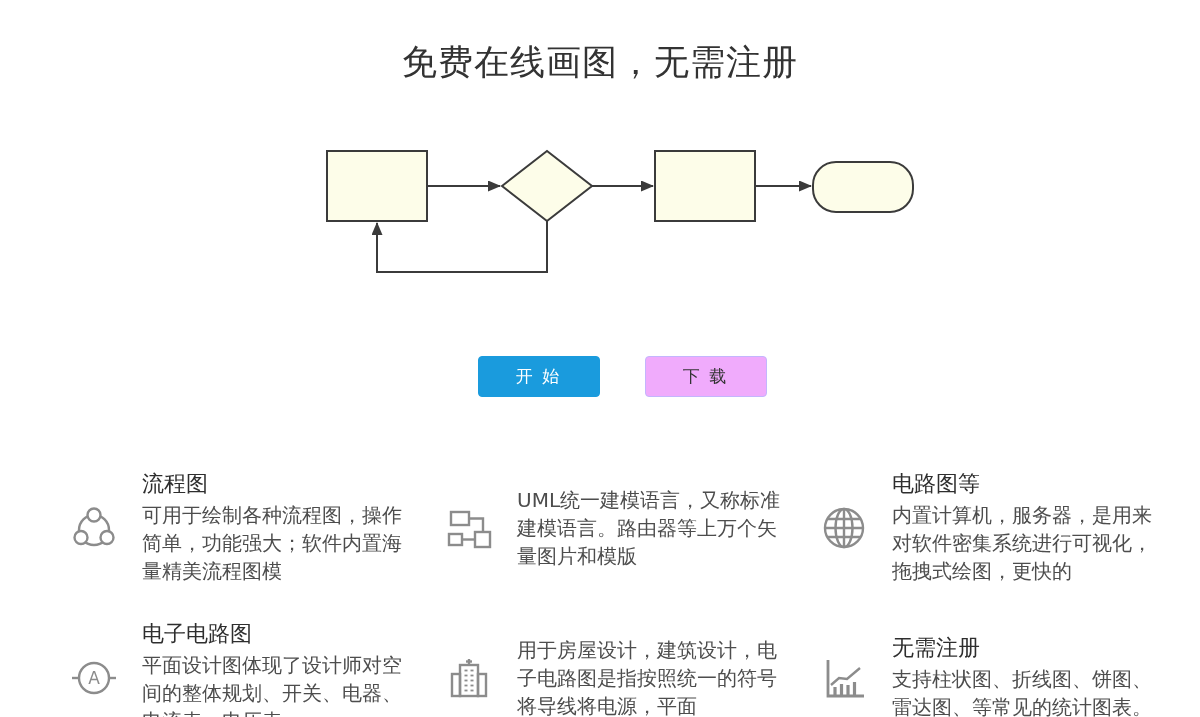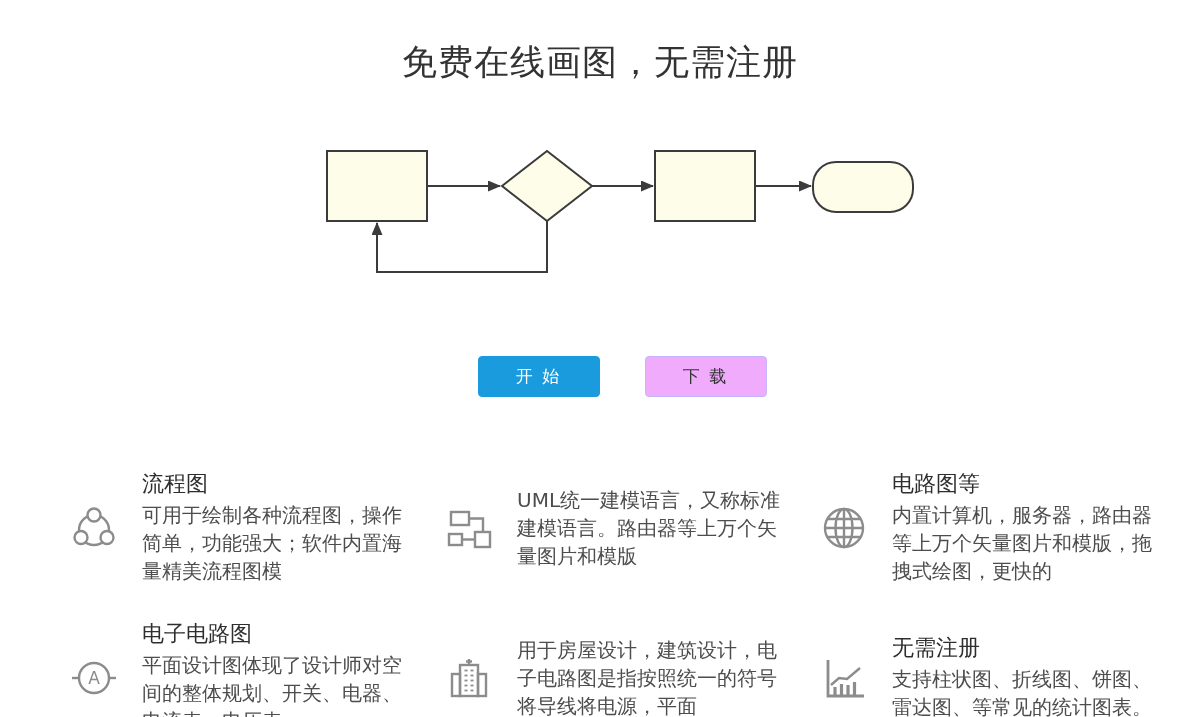--- a/index.html
+++ b/index.html
@@ -114,21 +114,21 @@
         <circle cx="24" cy="24" r="19"></circle>
         <ellipse cx="24" cy="24" rx="8.5" ry="19"></ellipse>
         <line x1="5" y1="24" x2="43" y2="24"></line>
         <line x1="7.5" y1="15" x2="40.5" y2="15"></line>
         <line x1="7.5" y1="33" x2="40.5" y2="33"></line>
         <line x1="24" y1="5" x2="24" y2="43"></line>
       </svg>
     </div>
     <div class="feature-text">
       <h3 class="feature-title">电路图等</h3>
-      <p class="feature-desc">内置计算机，服务器，路由器等上万个矢量图片和模版，拖拽式绘图，更快的</p>
+      <p class="feature-desc">内置计算机，服务器，是用来对软件密集系统进行可视化，拖拽式绘图，更快的</p>
     </div>
   </div>
 
   <div class="feature">
     <div class="feature-icon">
       <svg width="48" height="48" viewBox="0 0 48 48" class="gray-icon">
         <circle cx="24" cy="24" r="15"></circle>
         <line x1="2" y1="24" x2="9" y2="24"></line>
         <line x1="39" y1="24" x2="46" y2="24"></line>
         <text x="24" y="30" text-anchor="middle" font-size="17" stroke="none" fill="#8c8c8c" font-family="DejaVu Sans, Liberation Sans, sans-serif">A</text>

